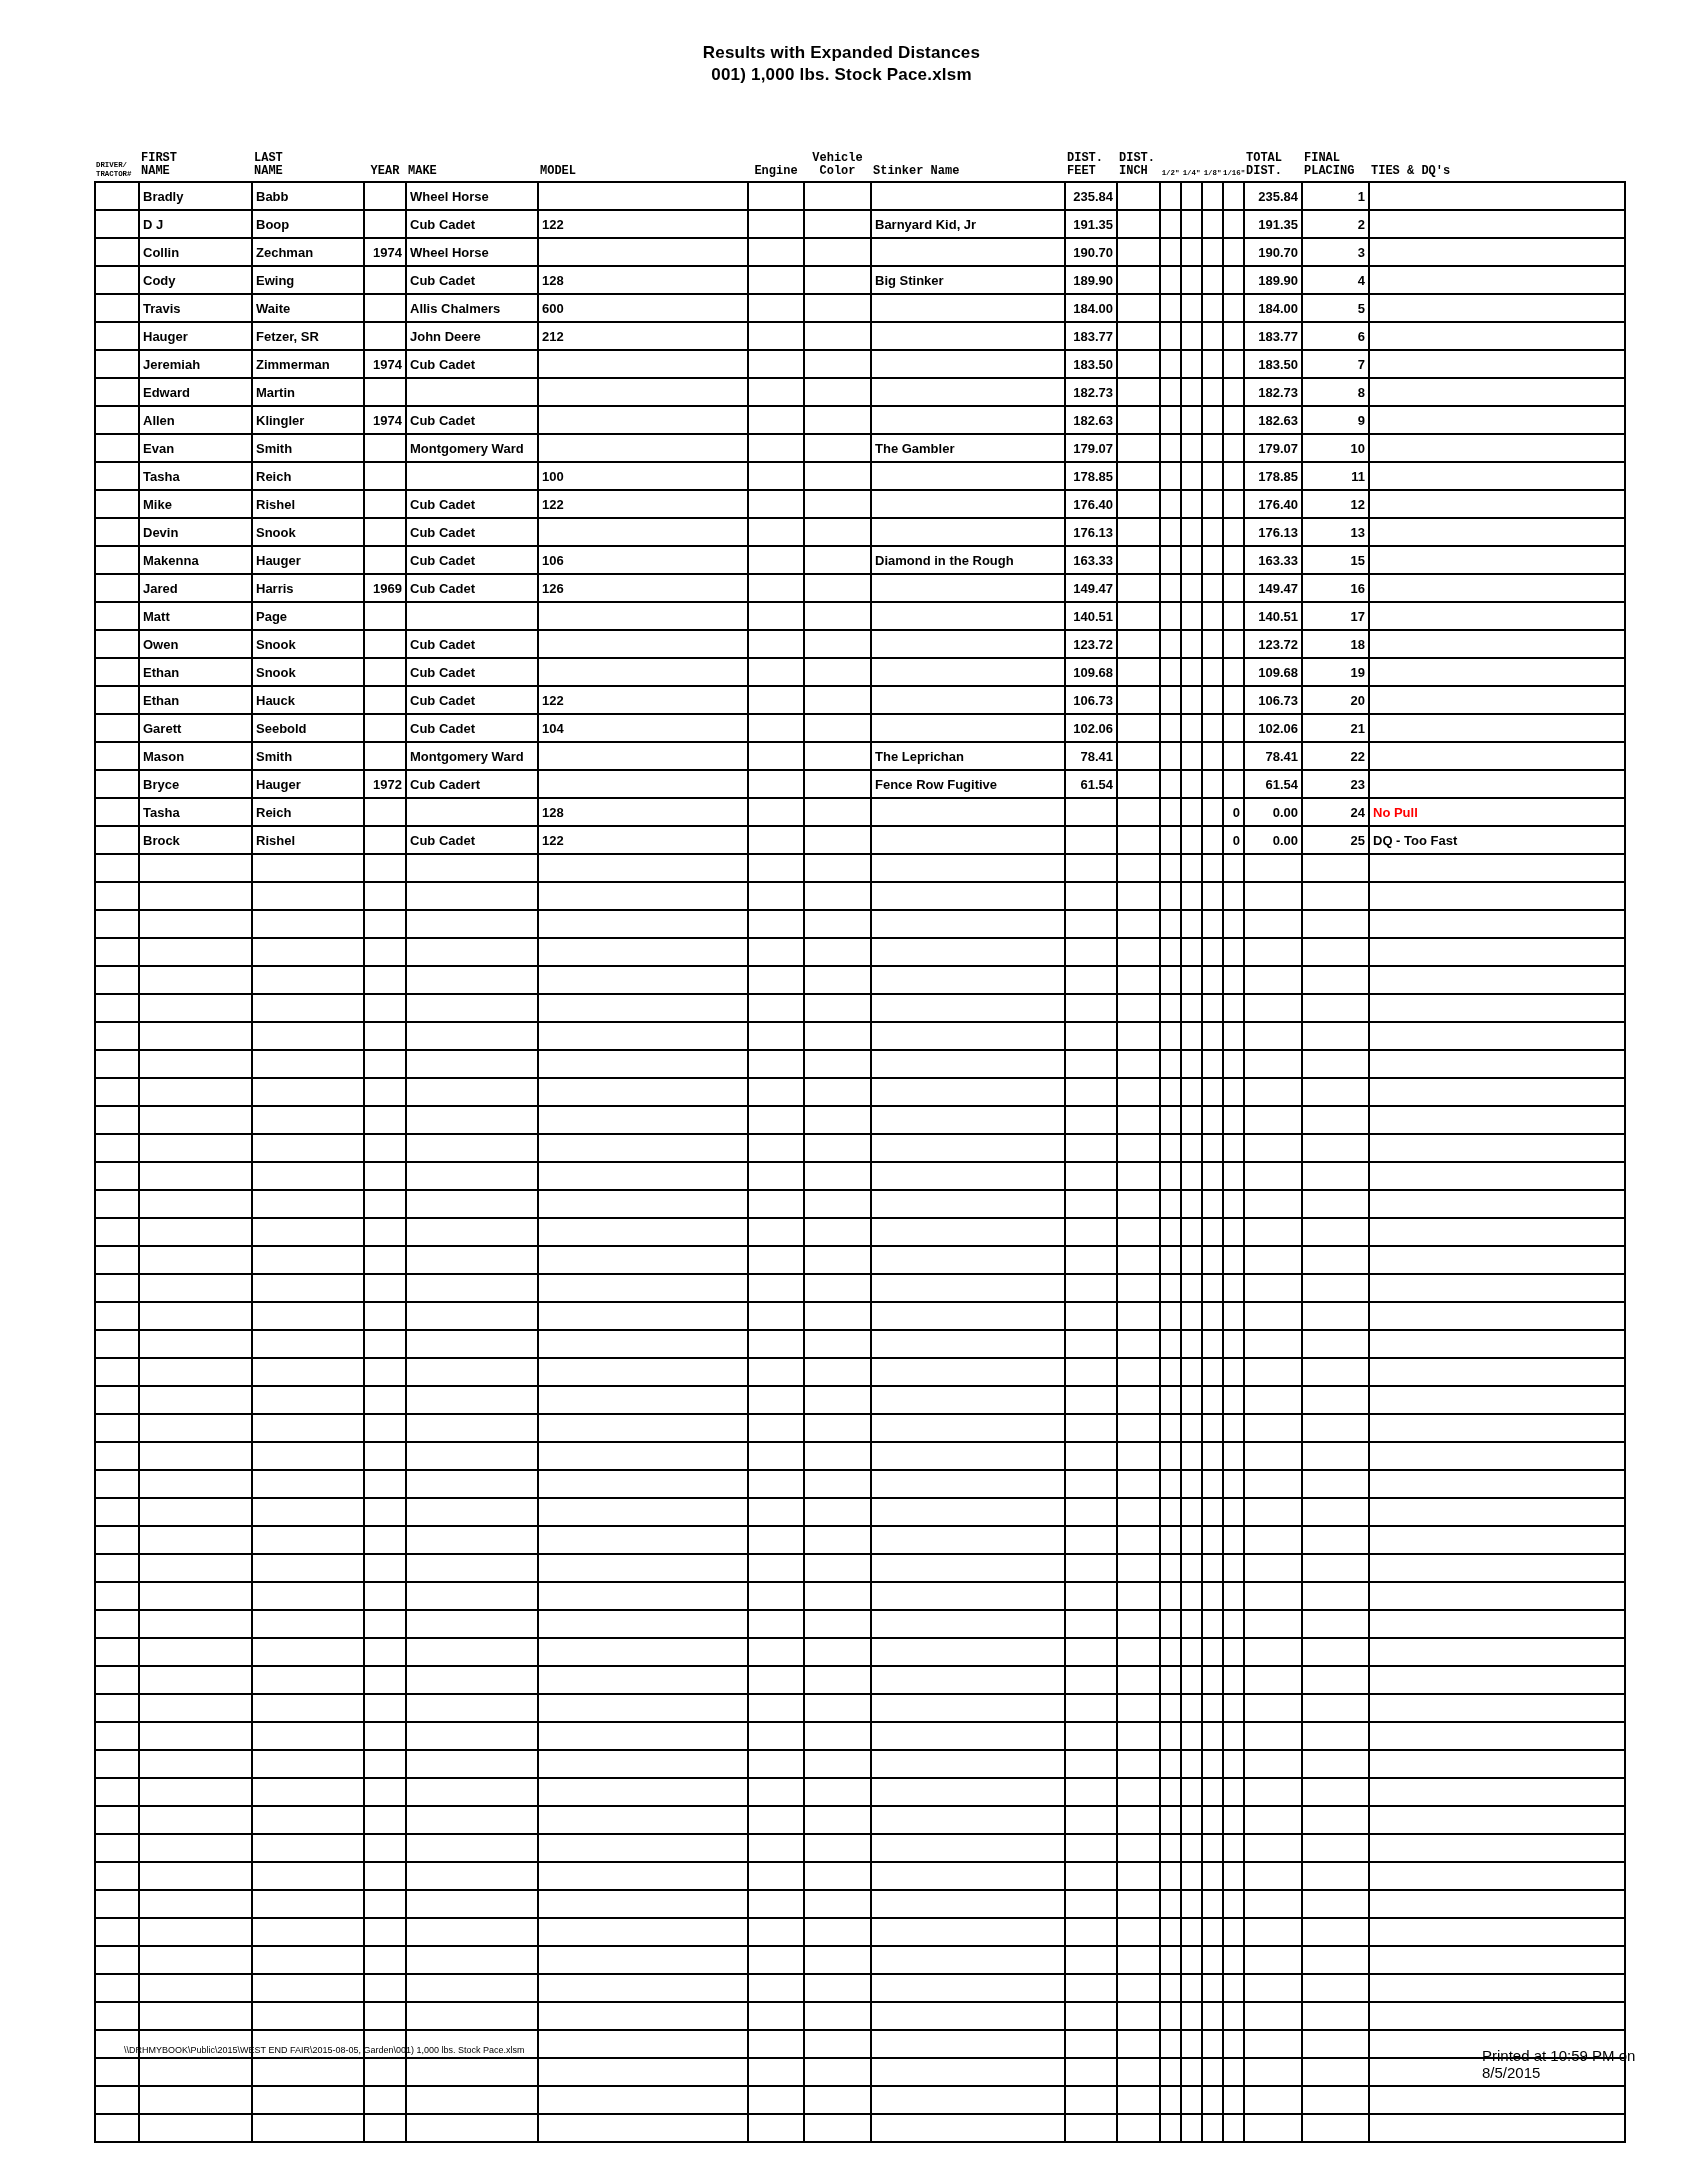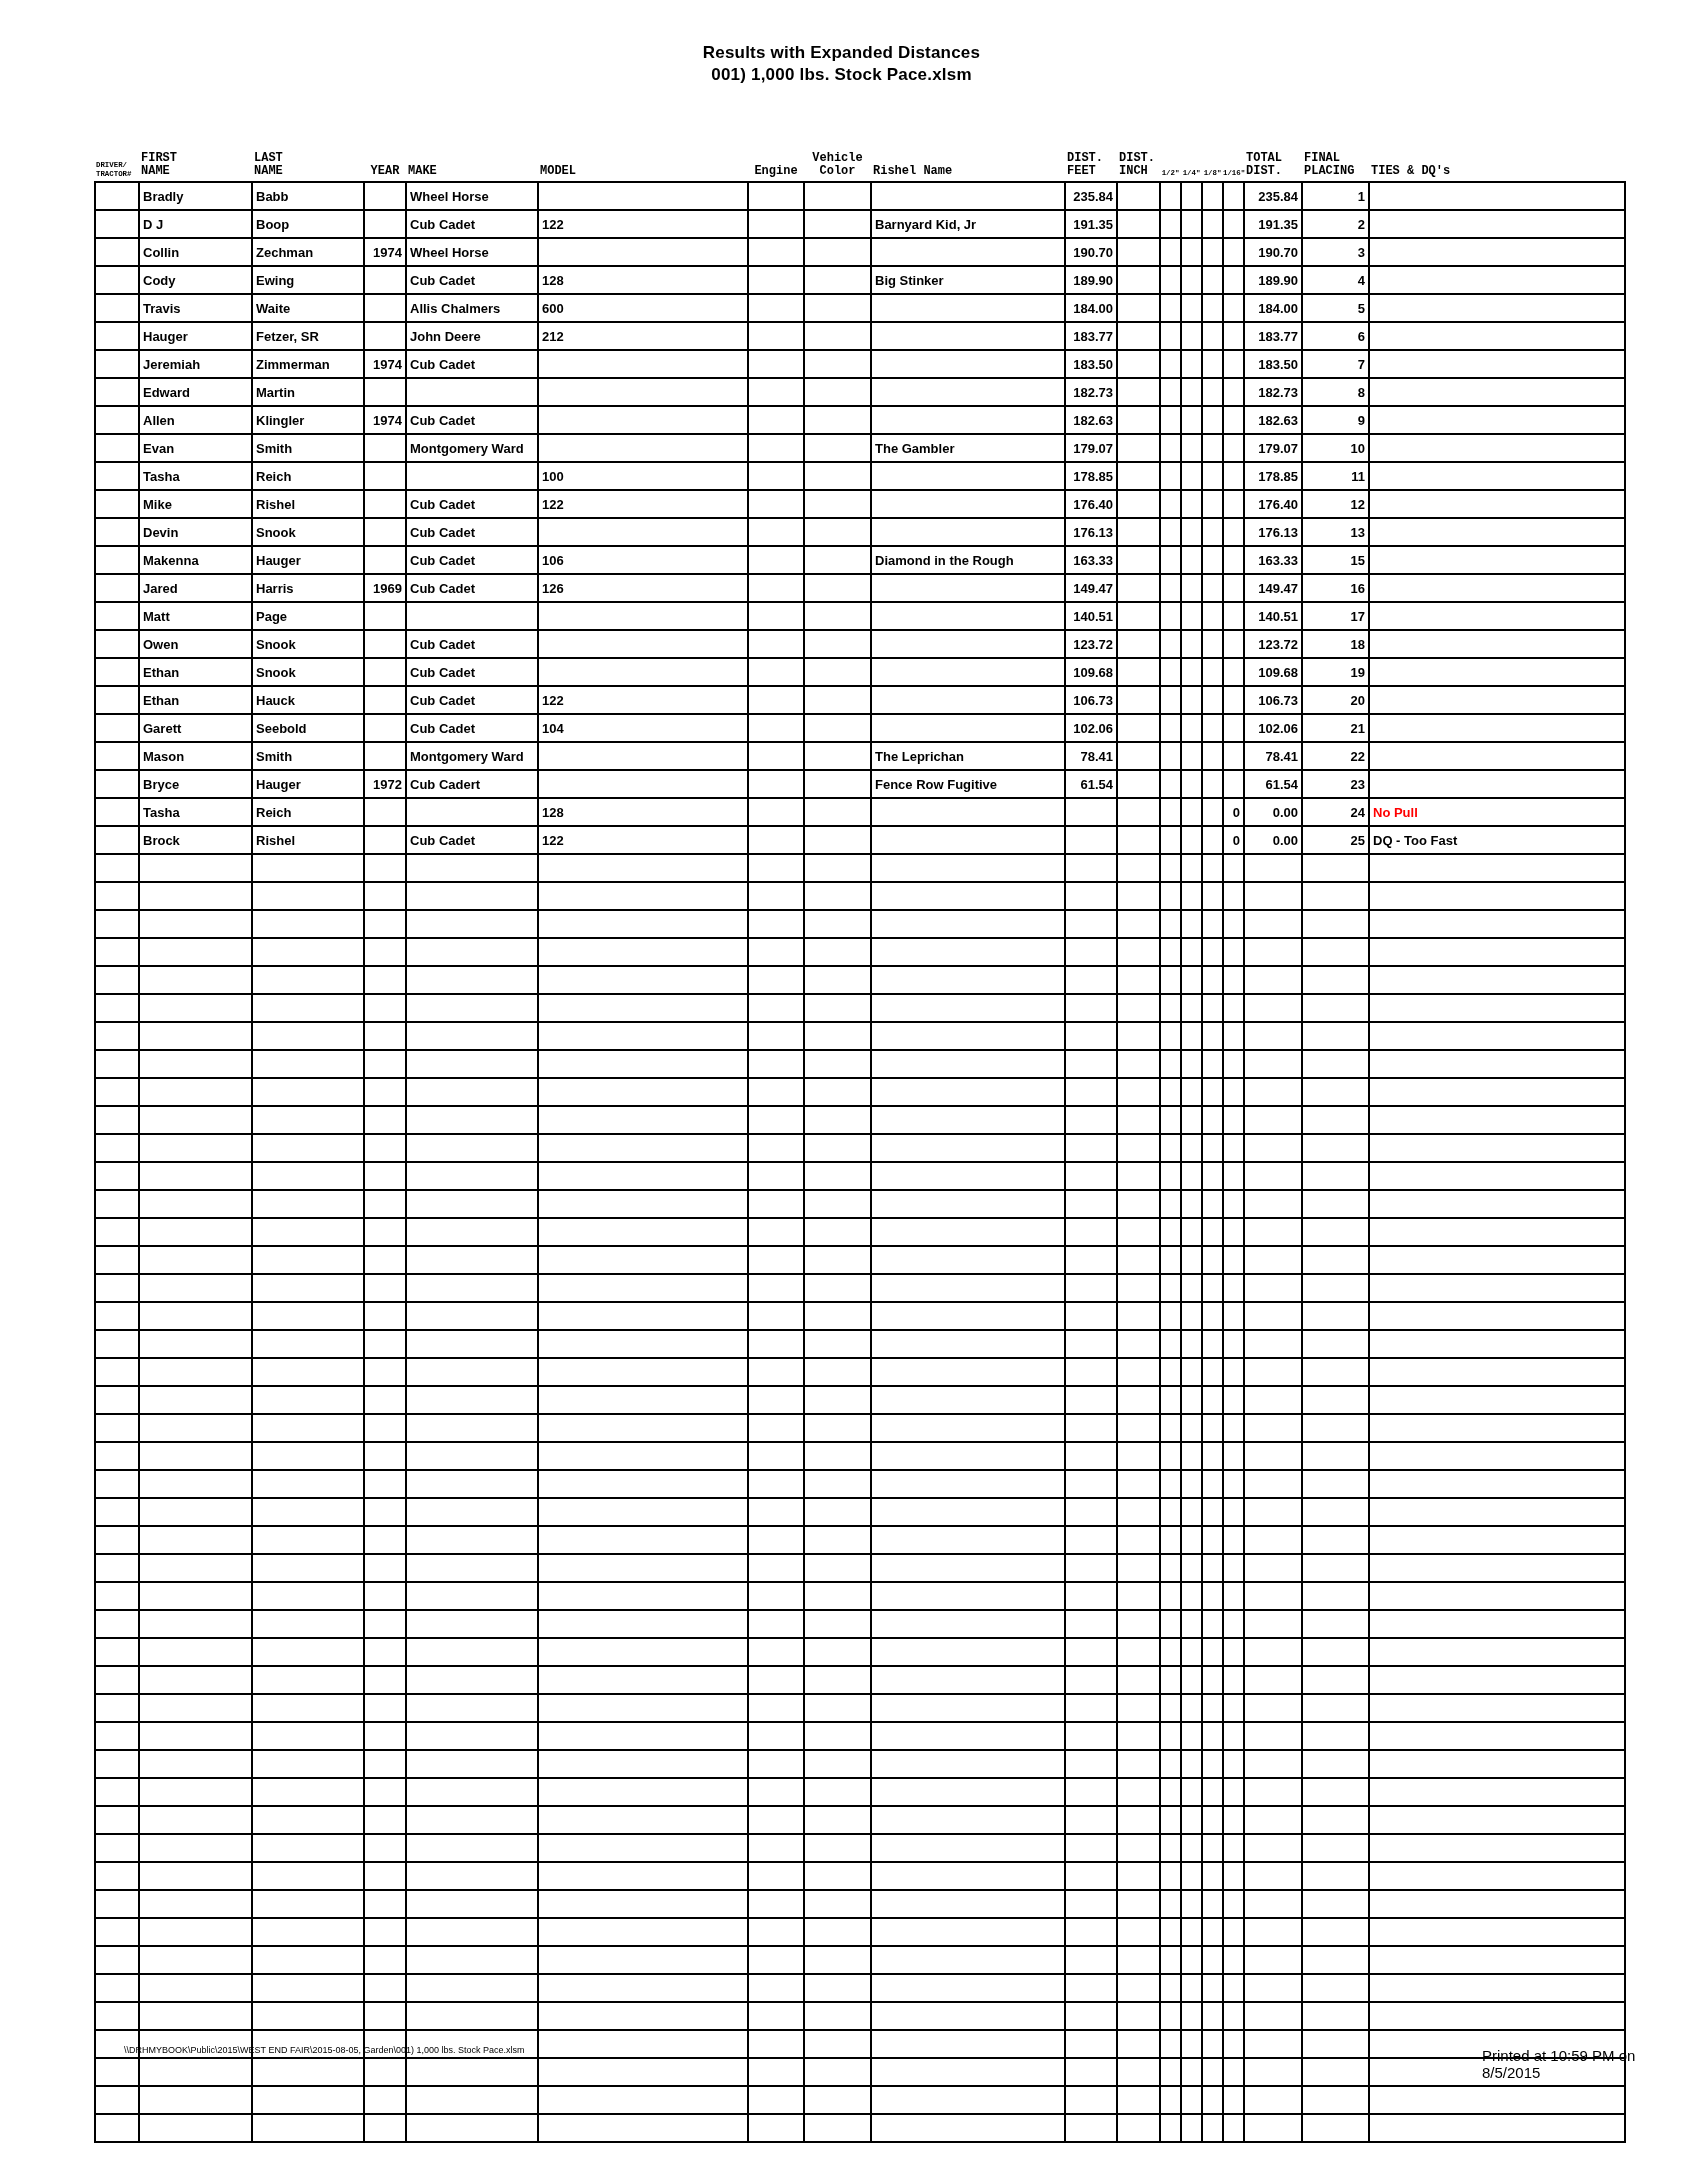--- a/index.html
+++ b/index.html
@@ -128,21 +128,21 @@
         <th>FIRST
 NAME</th>
         <th>LAST
 NAME</th>
         <th class="h-center">YEAR</th>
         <th>MAKE</th>
         <th>MODEL</th>
         <th class="h-center">Engine</th>
         <th class="h-center">Vehicle
 Color</th>
-        <th>Rishel Name</th>
+        <th>Stinker Name</th>
         <th>DIST.
 FEET</th>
         <th>DIST.
 INCH</th>
         <th class="h-frac">1/2"</th>
         <th class="h-frac">1/4"</th>
         <th class="h-frac">1/8"</th>
         <th class="h-frac">1/16"</th>
         <th>TOTAL
 DIST.</th>

